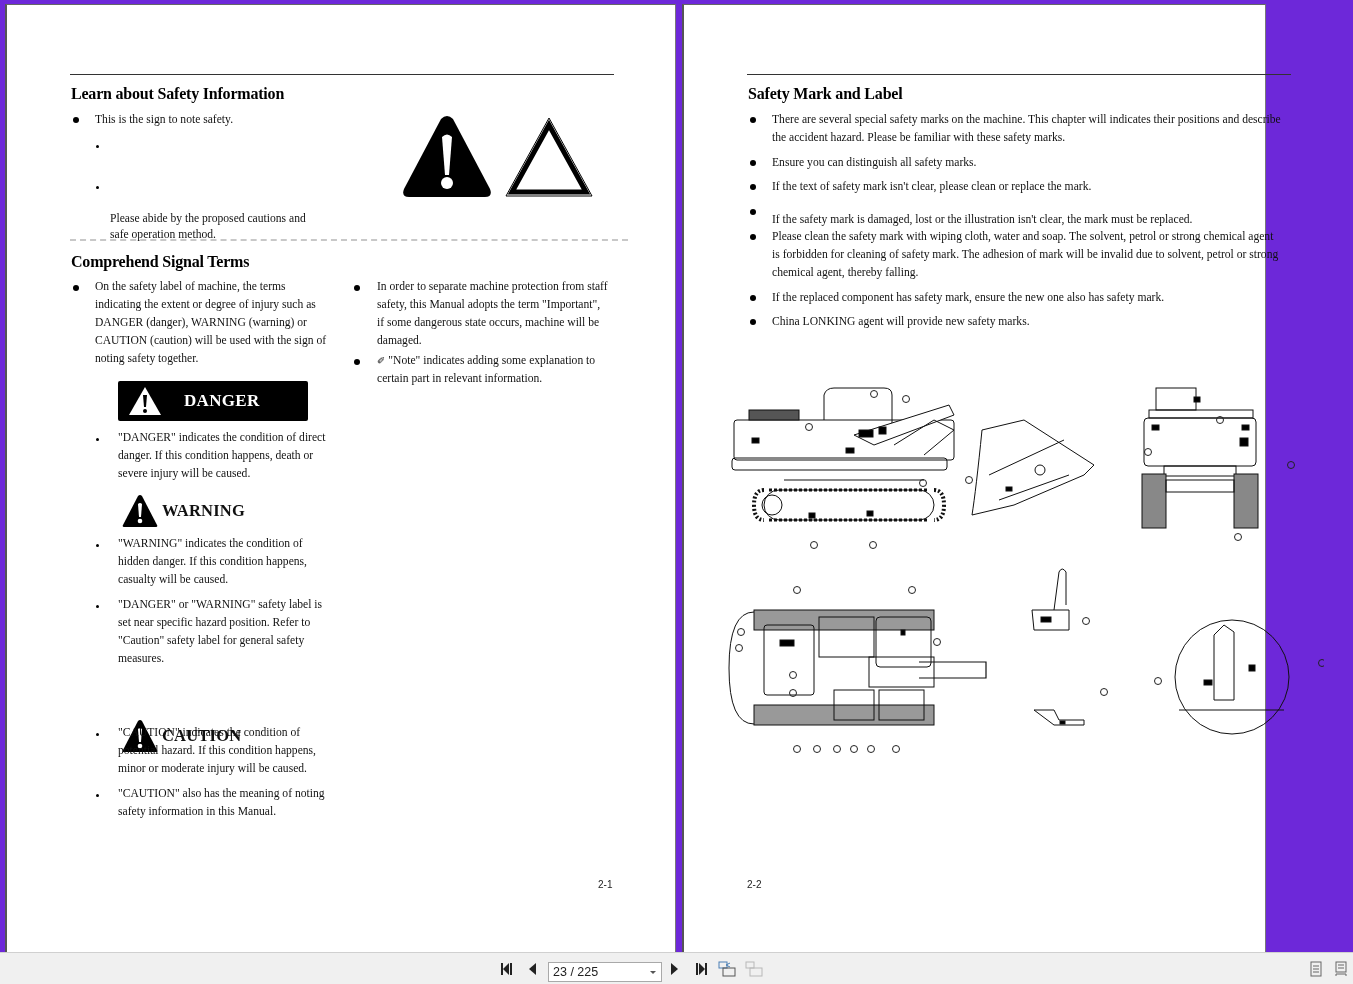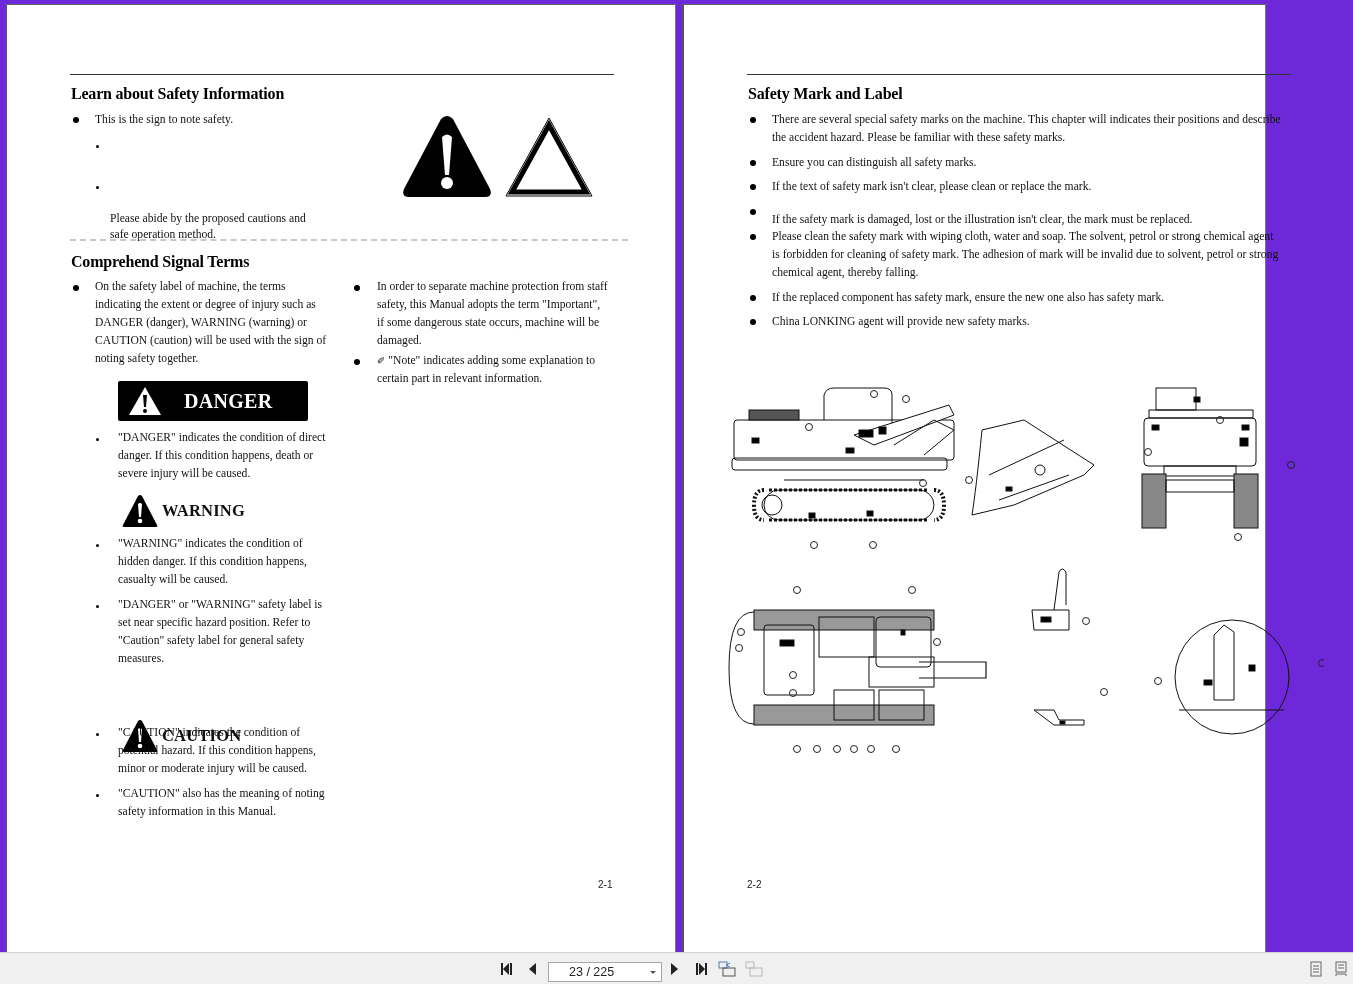--- a/index.html
+++ b/index.html
@@ -19,28 +19,28 @@
   .txt { position: absolute; font-size: 11.6px; line-height: 18px; color: #111; }
   .justify { text-align: justify; text-align-last: left; }
 
   .bullet-big { position: absolute; width: 6px; height: 6px; background: #000; border-radius: 50%; }
   .bullet-small { position: absolute; width: 3px; height: 3px; background: #000; border-radius: 50%; }
 
   .pgnum { position: absolute; font-family: "Liberation Sans", "DejaVu Sans", sans-serif; font-size: 10px; color: #222; }
 
   
   .danger-label { position: absolute; left: 111px; top: 376px; width: 190px; height: 40px; background: #000; border-radius: 2px; display: flex; align-items: center; }
-  .danger-label .lbl { color: #fff; font-weight: bold; font-size: 20px; margin-left: 22px; letter-spacing: 0.3px; }
+  .danger-label .lbl { color: #fff; font-weight: bold; font-size: 17px; margin-left: 22px; letter-spacing: 0.3px; }
   .sign-row { position: absolute; display: flex; align-items: center; }
   .sign-row .lbl { font-weight: bold; font-size: 16.5px; margin-left: 4px; color: #111; letter-spacing: 0.2px; }
 
   
   .toolbar { position: absolute; left: 0; top: 952px; width: 1353px; height: 32px; background: #f0f0f0; border-top: 1px solid #d0d0d0; }
   .tb-btn { position: absolute; top: 8px; height: 16px; display: flex; align-items: center; justify-content: center; cursor: pointer; }
-  .page-select { position: absolute; left: 548px; top: 9px; width: 114px; height: 20px; background: #fff; border: 1px solid #a9a9a9; font-family: "Liberation Sans", "DejaVu Sans", sans-serif; font-size: 12.5px; color: #222; padding-left: 20px; line-height: 18px; }
+  .page-select { position: absolute; left: 548px; top: 9px; width: 114px; height: 20px; background: #fff; border: 1px solid #a9a9a9; font-family: "Liberation Sans", "DejaVu Sans", sans-serif; font-size: 12.5px; color: #222; padding-left: 4px; line-height: 18px; }
   .page-select .caret { position: absolute; right: 5px; top: 8px; width: 0; height: 0; border-left: 3px solid transparent; border-right: 3px solid transparent; border-top: 3px solid #555; }
 </style>
 </head>
 <body>
 
 <div class="viewport">
 
   <div class="page page-left">
     <div class="rule" style="left:63px; top:69px; width:544px;"></div>
 

